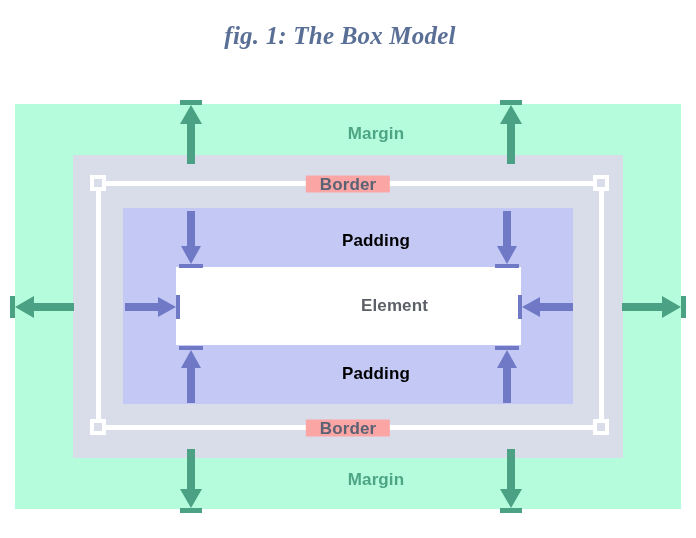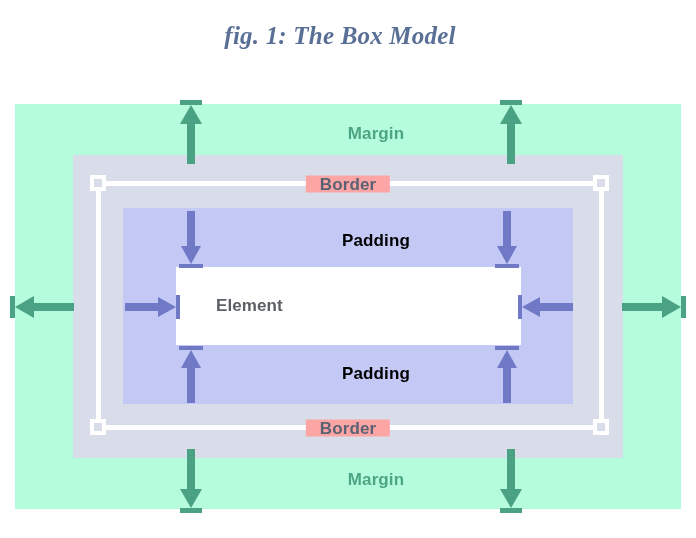--- a/index.html
+++ b/index.html
@@ -79,22 +79,22 @@
   .label-border { color: #5a6273; }
   .label-padding { color: #000000; }
   .label-element { color: #5b5f66; font-weight: 700; font-size: 17px; }
 
   #margin-label-top    { left: 0;   top: 124px; width: 696px; }
   #margin-label-bottom { left: 0;   top: 470px; width: 696px; }
   #padding-label-top    { left: 0;  top: 231px; width: 696px; }
   #padding-label-bottom { left: 0;  top: 364px; width: 696px; }
   #element-label {
     position: absolute;
-    left: 188px; top: 296px; width: 381px;
-    text-align: left; white-space: nowrap;
+    left: 176px; top: 296px; width: 381px;
+    text-align: center; white-space: nowrap;
   }
 
   
   .border-label-chip {
     position: absolute;
     background: #fca5a5;
     padding: 0 14px;
     line-height: 1;
     transform: translate(-50%, -50%);
     z-index: 6;

